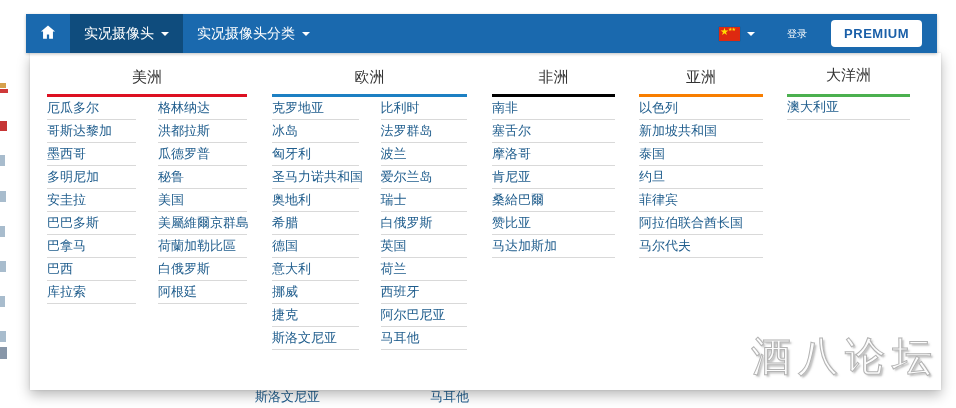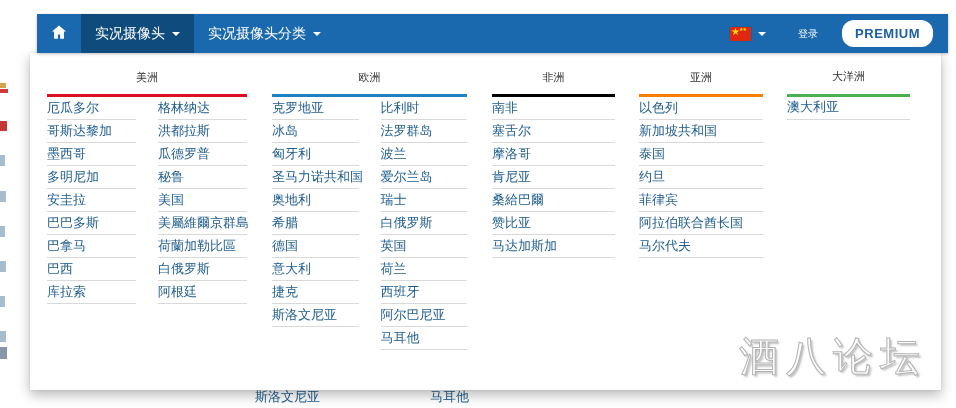--- a/index.html
+++ b/index.html
@@ -2,62 +2,62 @@
 <html><head>
 <meta charset="utf-8">
 <style>
   html,body{margin:0;padding:0}
   body{
     width:956px;height:408px;position:relative;overflow:hidden;
     background:#fff;font-family:"Liberation Sans","DejaVu Sans",sans-serif;
   }
   
   .navbar{
-    position:absolute;left:37px;top:14px;width:911px;height:39px;
+    position:absolute;left:26px;top:14px;width:911px;height:39px;
     background:#1a69ae;display:flex;align-items:stretch;z-index:6;
     box-shadow:0 1px 3px rgba(0,0,0,.25);
   }
   .home{width:44px;display:flex;align-items:center;justify-content:center;cursor:pointer}
   .home svg{width:18px;height:18px;fill:#fff}
   .nav-items{display:flex;align-items:stretch}
   .nav-item{display:flex;align-items:center;padding:0 14px;color:#fff;font-size:14px;cursor:pointer;white-space:nowrap}
   .nav-item.active{background:#0f4c7d}
   .caret{width:0;height:0;border-left:4px solid transparent;border-right:4px solid transparent;border-top:4px solid #fff;margin-left:7px}
   .spacer{flex:1}
   .lang{display:flex;align-items:center;padding:0 12px;cursor:pointer}
   .flag{width:21px;height:14px;background:#de2910;position:relative;box-shadow:0 0 1px rgba(0,0,0,.4)}
   .flag .star{position:absolute;top:-2px;left:1px;color:#ffde00;font-size:10px;line-height:14px}
   .flag .ministars{position:absolute;top:0;left:9px;color:#ffde00;font-size:5px;line-height:5px;letter-spacing:-1px}
   .login{display:flex;align-items:center;padding:0 20px;color:#fff;font-size:10px;cursor:pointer}
   .premium{
     align-self:center;margin:0 15px 0 4px;background:#fff;color:#1a5fa8;
     font-weight:bold;font-size:13px;letter-spacing:.5px;padding:6px 13px;
-    border:none;border-radius:12px;cursor:pointer;font-family:inherit;
+    border:none;border-radius:4px;cursor:pointer;font-family:inherit;
   }
   
   .panel{
     position:absolute;left:30px;top:53px;width:911px;height:337px;background:#fff;
     box-shadow:0 5px 12px rgba(0,0,0,.28),0 0 2px rgba(0,0,0,.12);
     z-index:5;display:flex;align-items:flex-start;
     padding:14px 0 0 17px;box-sizing:border-box;
   }
   .group{flex:none}
   .group-hdr{
-    font-size:11px;color:#333;text-align:center;line-height:20px;
+    font-size:15px;color:#333;text-align:center;line-height:20px;
     padding-bottom:7px;border-bottom:3px solid #000;
   }
   .lists{display:flex;gap:22px;}
   .lists ul{list-style:none;margin:0;padding:0;flex:1;min-width:0}
   .lists li{
     font-size:13px;line-height:16px;padding:3px 0;border-bottom:1px solid #d9d9d9;
     color:#1e5c8c;cursor:pointer;white-space:nowrap;
   }
   
   .watermark{
-    position:absolute;right:14px;bottom:6px;font-size:40px;letter-spacing:7px;
+    position:absolute;right:2px;bottom:6px;font-size:40px;letter-spacing:7px;
     color:#fcfcfc;-webkit-text-stroke:1px #b3b3b3;
     text-shadow:2px 2px 2px rgba(125,125,125,.5);
     font-family:"DejaVu Sans",sans-serif;user-select:none;pointer-events:none;
   }
   
   .bottom-item{
     position:absolute;top:386px;z-index:1;font-size:13px;line-height:16px;
     padding:3px 0;border-bottom:1px solid #d9d9d9;color:#1e5c8c;width:88px;
     white-space:nowrap;cursor:pointer;
   }
@@ -145,20 +145,21 @@
         <div class="lists">
           <ul>
             <li>克罗地亚</li>
             <li>冰岛</li>
             <li>匈牙利</li>
             <li>圣马力诺共和国</li>
             <li>奥地利</li>
             <li>希腊</li>
             <li>德国</li>
             <li>意大利</li>
+            <li>挪威</li>
             <li>捷克</li>
             <li>斯洛文尼亚</li>
           </ul>
           <ul>
             <li>比利时</li>
             <li>法罗群岛</li>
             <li>波兰</li>
             <li>爱尔兰岛</li>
             <li>瑞士</li>
             <li>白俄罗斯</li>

